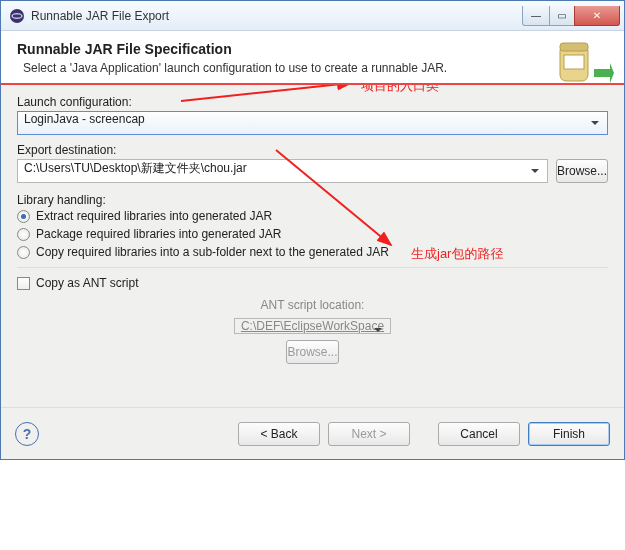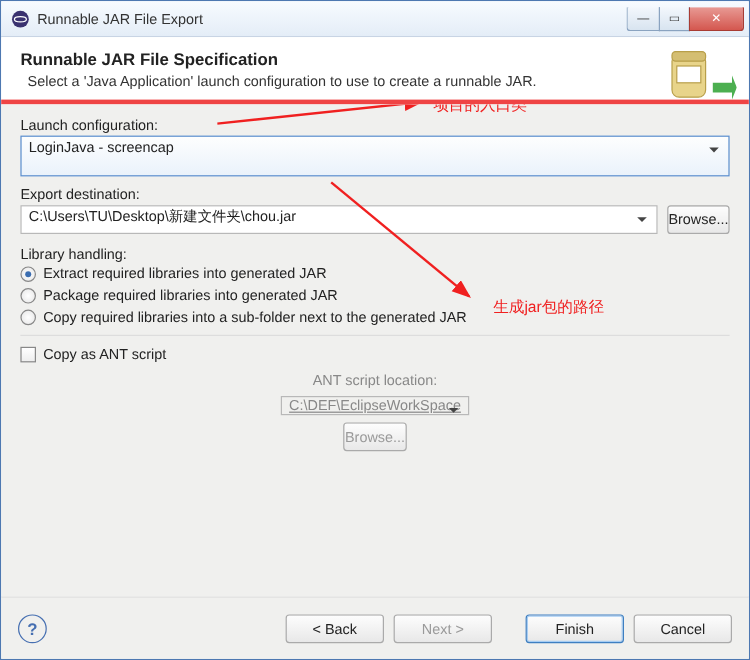--- a/index.html
+++ b/index.html
@@ -1,32 +1,32 @@
 <!DOCTYPE html>
 <html><head>
 <meta charset="utf-8">
 <style>
 * { box-sizing: border-box; font-family: "Segoe UI", Tahoma, sans-serif; }
 body { margin: 0; background: #fff; }
-.window { width: 625px; height: 550px; border: 1px solid #4d78b1; background: #fff; display: flex; flex-direction: column; }
+.window { width: 625px; height: 460px; border: 1px solid #4d78b1; background: #fff; display: flex; flex-direction: column; }
 .titlebar { height: 30px; background: linear-gradient(#f7fbff, #e4edf7); border-bottom: 1px solid #c8d4e4; display: flex; align-items: center; padding: 0 0 0 8px; }
 .titlebar-icon { width: 16px; height: 16px; margin-right: 6px; }
 .titlebar-text { font-size: 12px; color: #333; flex: 1; }
 .win-btns { display: flex; height: 20px; margin-right: 4px; }
 .win-btn { width: 28px; height: 20px; border: 1px solid #8aa3c0; border-top: none; background: linear-gradient(#f3f7fc, #d8e4f0); display: flex; align-items: center; justify-content: center; font-size: 10px; color: #333; margin-left: -1px; }
 .win-btn.max { width: 26px; }
 .win-btn.close { width: 46px; background: linear-gradient(#e89a94, #d4574f); color: #fff; border-color: #a83b33; border-radius: 0 0 3px 0; }
 .win-btn.min { border-radius: 0 0 0 3px; }
-.header { background: #fff; padding: 10px 16px 8px; position: relative; border-bottom: 4px solid #ef4444; }
+.header { background: #fff; padding: 10px 16px 8px; position: relative; border-bottom: 2px solid #ef4444; }
 .header-title { font-size: 14px; font-weight: bold; color: #222; margin-bottom: 4px; }
 .header-desc { font-size: 12px; color: #333; margin-left: 6px; }
 .header-img { position: absolute; right: 10px; top: 6px; width: 60px; height: 52px; }
 .content { flex: 1; background: #f0f0ee; padding: 10px 16px 6px; position: relative; font-size: 12px; color: #222; overflow: hidden; }
 .field-label { margin-bottom: 2px; }
-.dropdown { width: 100%; height: 24px; border: 1px solid #5b8fd1; background: linear-gradient(#fdfefe, #eaf2fb); display: flex; align-items: flex-end; padding: 16px 6px; font-size: 12px; color: #222; position: relative; }
+.dropdown { width: 100%; height: 24px; border: 1px solid #5b8fd1; background: linear-gradient(#fdfefe, #eaf2fb); display: flex; align-items: flex-start; padding: 0 6px; font-size: 12px; color: #222; position: relative; }
 .dropdown::after { content: ""; position: absolute; right: 8px; top: 9px; border: 4px solid transparent; border-top-color: #444; }
 .row { display: flex; gap: 8px; align-items: flex-end; margin-bottom: 10px; }
 .text-input { flex: 1; height: 24px; border: 1px solid #b8b8b8; background: #fff; padding: 0 6px; font-size: 12px; color: #222; position: relative; }
 .text-input.combo::after { content: ""; position: absolute; right: 8px; top: 9px; border: 4px solid transparent; border-top-color: #444; }
 .btn { height: 24px; padding: 0 0; border: 1px solid #aaa; background: linear-gradient(#fdfdfd, #e8e8e8); border-radius: 3px; font-size: 12px; color: #222; display: flex; align-items: center; }
 .btn.disabled { color: #9a9a9a; }
 .radio-row, .check-row { display: flex; align-items: center; gap: 6px; margin-bottom: 4px; }
 .radio { width: 13px; height: 13px; border-radius: 50%; border: 1px solid #888; background: radial-gradient(#fff, #e5e5e5); position: relative; }
 .radio.checked::after { content: ""; position: absolute; inset: 3px; background: #3b6db0; border-radius: 50%; }
 .checkbox { width: 13px; height: 13px; border: 1px solid #888; background: linear-gradient(#fff, #eee); }
@@ -135,17 +135,17 @@
       <div class="btn disabled">Browse...</div>
     </div>
 
   </div>
 
   <div class="footer">
     <div class="help-icon">?</div>
     <div class="btn wide">&lt; Back</div>
     <div class="btn wide disabled">Next &gt;</div>
     <div style="width:12px"></div>
+    <div class="btn wide">Cancel</div>
     <div class="btn wide primary">Finish</div>
-    <div class="btn wide">Cancel</div>
   </div>
 
 </div>
 
 </body></html>

